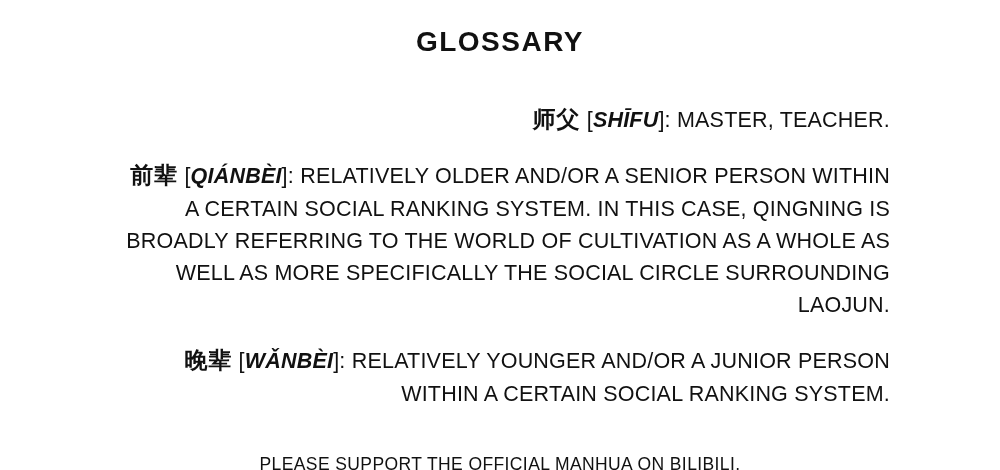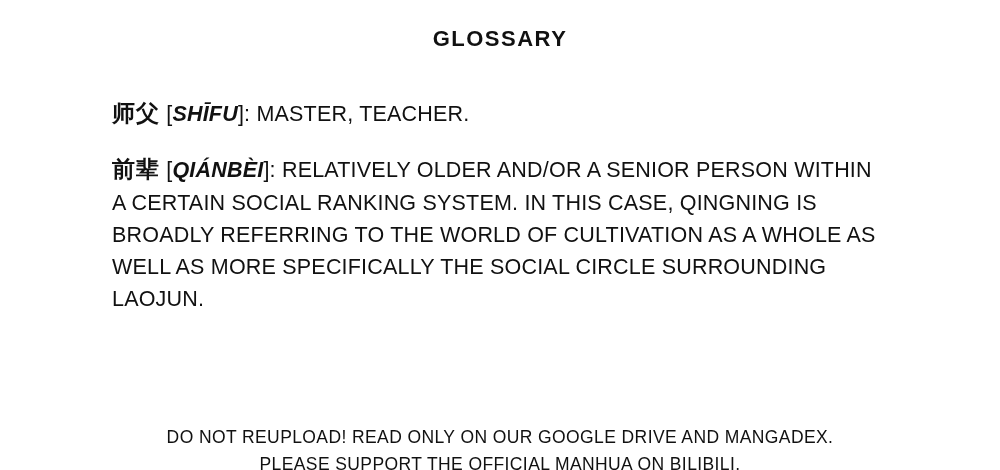--- a/index.html
+++ b/index.html
@@ -16,32 +16,33 @@
   }
   .page {
     position: relative;
     width: 1000px;
     height: 470px;
     box-sizing: border-box;
   }
   .title {
     text-align: center;
     font-weight: bold;
-    font-size: 22px;
+    font-size: 28px;
     letter-spacing: 1.5px;
     margin-top: 26px;
     text-transform: uppercase;
   }
   .entries {
     margin: 44px 110px 0 112px;
     font-size: 21.5px;
     line-height: 1.5;
     letter-spacing: 0.2px;
     text-transform: uppercase;
     font-weight: 500;
+    text-align: right;
   }
   .entry {
     margin-bottom: 2px;
     text-indent: 0;
   }
   .hanzi {
     font-family: "DejaVu Sans", sans-serif;
     font-size: 23px;
     font-weight: 600;
     letter-spacing: 1px;
@@ -84,21 +85,25 @@
       <span class="bracket">[</span><span class="pinyin">SHĪFU</span><span class="bracket">]:</span>
       <span>MASTER, TEACHER.</span>
     </p>
 
     <p class="entry">
       <span class="hanzi">前辈</span>
       <span class="bracket">[</span><span class="pinyin">QIÁNBÈI</span><span class="bracket">]:</span>
       <span>RELATIVELY OLDER AND/OR A SENIOR PERSON WITHIN A CERTAIN SOCIAL RANKING SYSTEM. IN THIS CASE, QINGNING IS BROADLY REFERRING TO THE WORLD OF CULTIVATION AS A WHOLE AS WELL AS MORE SPECIFICALLY THE SOCIAL CIRCLE SURROUNDING LAOJUN.</span>
     </p>
 
+    <p class="entry">
+      <span class="hanzi">晚辈</span>
+      <span class="bracket">[</span><span class="pinyin">WǍNBÈI</span><span class="bracket">]:</span>
+      <span>RELATIVELY YOUNGER AND/OR A JUNIOR PERSON WITHIN A CERTAIN SOCIAL RANKING SYSTEM.</span>
+    </p>
 
   </div>
 
   <div class="credits">
-    <div>DO NOT REUPLOAD! READ ONLY ON OUR GOOGLE DRIVE AND MANGADEX.</div>
     <div>PLEASE SUPPORT THE OFFICIAL MANHUA ON BILIBILI.</div>
   </div>
 
 </div>
 
 </body></html>

